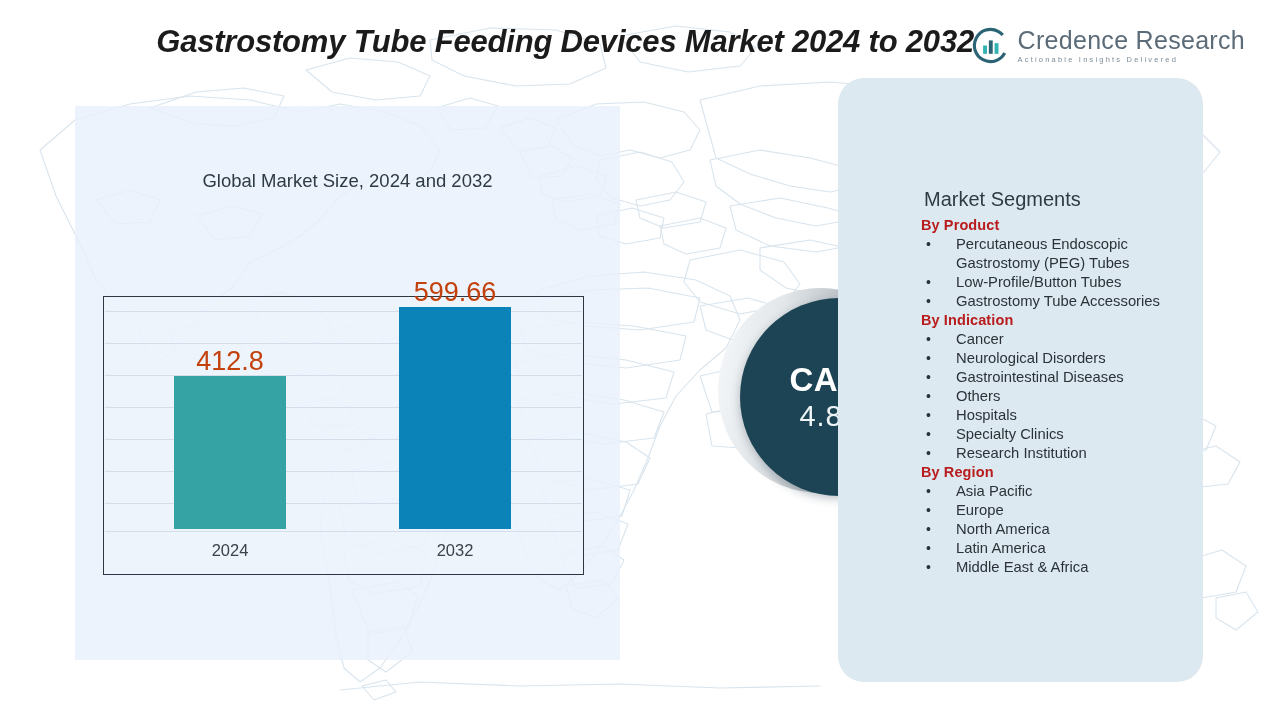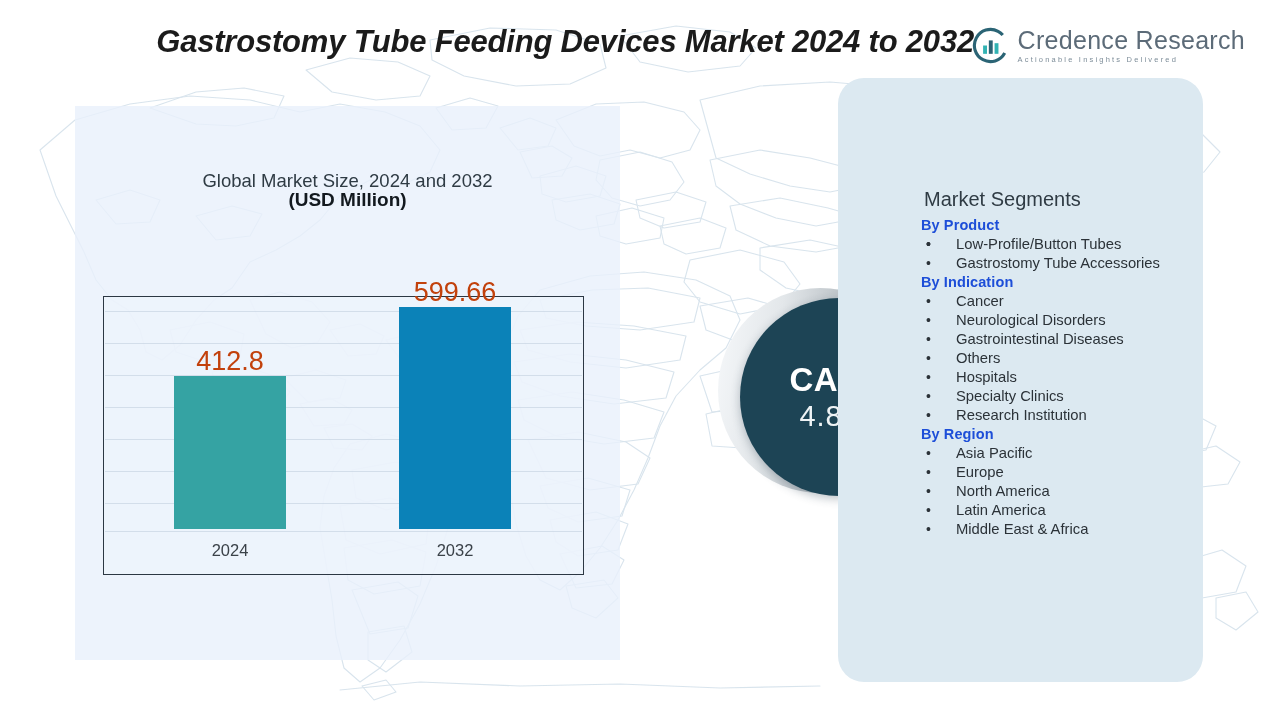--- a/index.html
+++ b/index.html
@@ -199,21 +199,21 @@
   }
   #segments-list {
     position: absolute;
     left: 921px;
     top: 216px;
     width: 290px;
   }
   .seg-group-title {
     font-size: 14.5px;
     font-weight: bold;
-    color: #1d4ed8;
+    color: #b91c1c;
     line-height: 19px;
     letter-spacing: 0.1px;
   }
   .seg-item {
     position: relative;
     padding-left: 35px;
     font-size: 14.8px;
     color: #2b3238;
     line-height: 19px;
   }
@@ -331,21 +331,20 @@
     </span>
     <span id="logo-text-wrap">
       <span id="logo-name">Credence Research</span>
       <span id="logo-tagline">Actionable Insights Delivered</span>
     </span>
   </div>
 
   <div id="left-panel"></div>
 
   <div id="chart-title">Global Market Size, 2024 and 2032</div>
-  <div id="chart-subtitle">(USD Million)</div>
 
   <div id="chart-box">
     <div class="gridline" style="top:14px"></div>
     <div class="gridline" style="top:46px"></div>
     <div class="gridline" style="top:78px"></div>
     <div class="gridline" style="top:110px"></div>
     <div class="gridline" style="top:142px"></div>
     <div class="gridline" style="top:174px"></div>
     <div class="gridline" style="top:206px"></div>
     <div class="gridline" style="top:234px"></div>
@@ -364,21 +363,21 @@
     <div id="cagr-circle">
       <div id="cagr-label">CAGR</div>
       <div id="cagr-value">4.8  %</div>
     </div>
   </div>
 
   <div id="right-panel"></div>
   <div id="segments-heading">Market Segments</div>
   <div id="segments-list">
       <div class="seg-group-title">By Product</div>
-      <div class="seg-item"><span class="seg-bullet">•</span></div>
+      <div class="seg-item"><span class="seg-bullet">•</span><span>Percutaneous Endoscopic Gastrostomy (PEG) Tubes</span></div>
       <div class="seg-item"><span class="seg-bullet">•</span><span>Low-Profile/Button Tubes</span></div>
       <div class="seg-item"><span class="seg-bullet">•</span><span>Gastrostomy Tube Accessories</span></div>
       <div class="seg-group-title">By Indication</div>
       <div class="seg-item"><span class="seg-bullet">•</span><span>Cancer</span></div>
       <div class="seg-item"><span class="seg-bullet">•</span><span>Neurological Disorders</span></div>
       <div class="seg-item"><span class="seg-bullet">•</span><span>Gastrointestinal Diseases</span></div>
       <div class="seg-item"><span class="seg-bullet">•</span><span>Others</span></div>
       <div class="seg-item"><span class="seg-bullet">•</span><span>Hospitals</span></div>
       <div class="seg-item"><span class="seg-bullet">•</span><span>Specialty Clinics</span></div>
       <div class="seg-item"><span class="seg-bullet">•</span><span>Research Institution</span></div>

